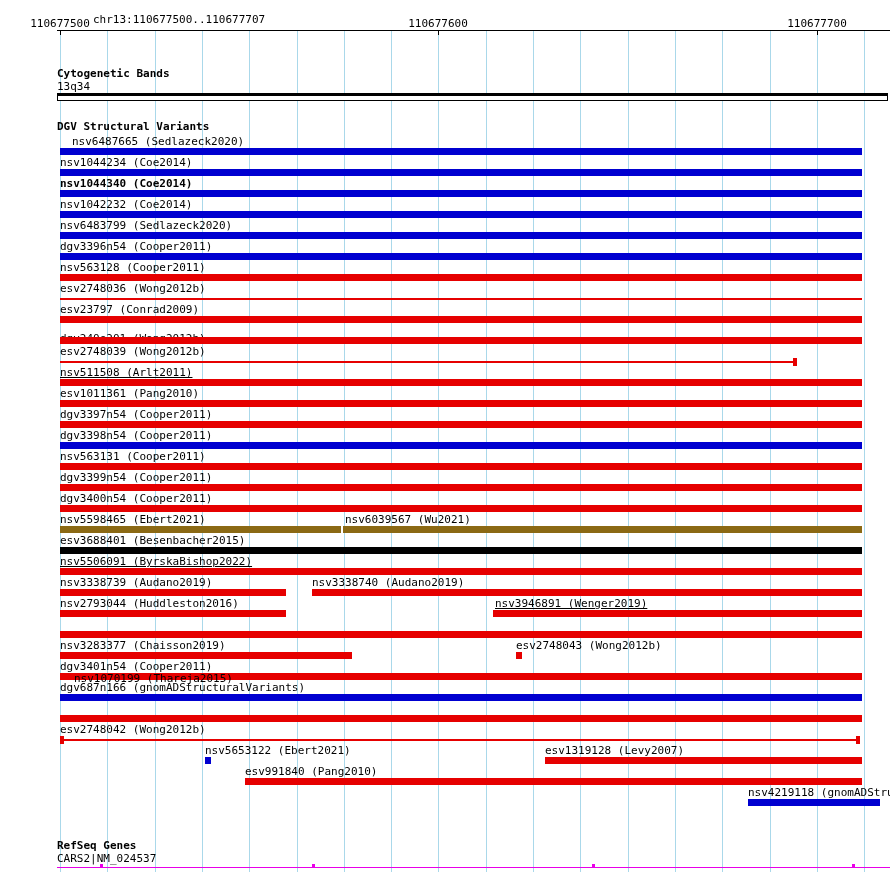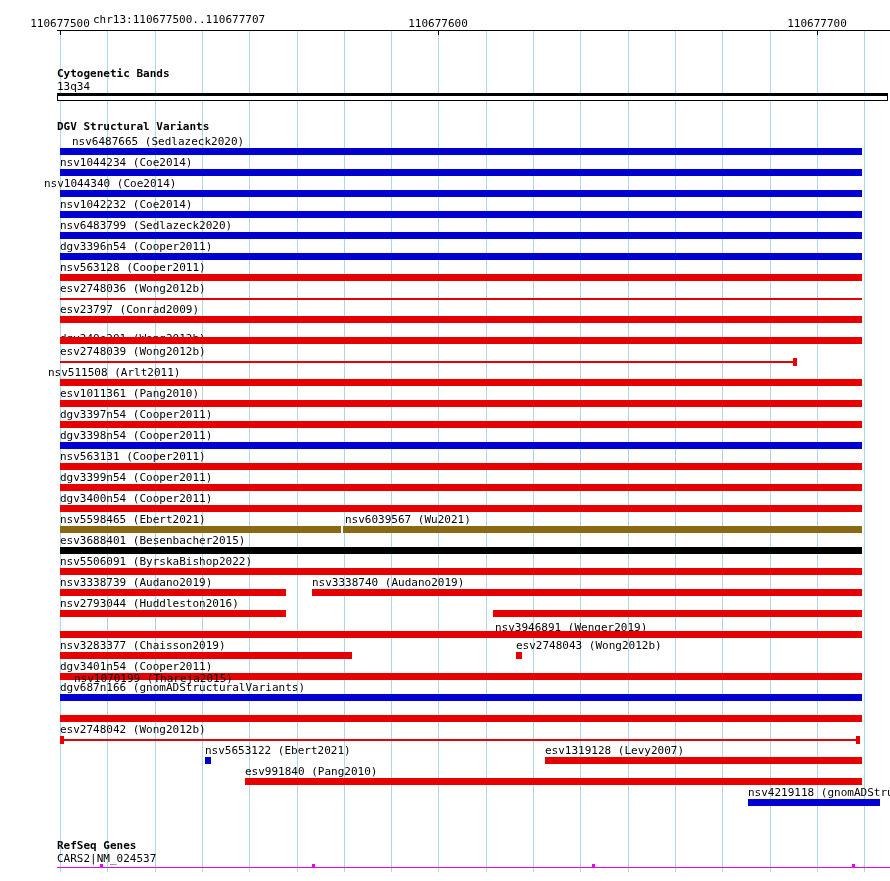--- a/index.html
+++ b/index.html
@@ -70,68 +70,68 @@
   <div class="cyto-title mono bold">Cytogenetic Bands</div>
   <div class="band-label mono">13q34</div>
   <div class="cyto-box"></div>
 
   <div class="dgv-title mono bold">DGV Structural Variants</div>
   <div id="dgv-rows">
       <div class="vlabel mono" style="left: 60px; top: 0px; margin-left: 12px;">nsv6487665 (Sedlazeck2020)</div>
       <div class="vbar" style="left: 60px; top: 13px; width: 802px; height: 7px; background: rgb(0, 0, 208);"></div>
       <div class="vlabel mono" style="left: 60px; top: 21px;">nsv1044234 (Coe2014)</div>
       <div class="vbar" style="left: 60px; top: 34px; width: 802px; height: 7px; background: rgb(0, 0, 208);"></div>
-      <div class="vlabel mono" style="left: 44px; top: 42px;">nsv1044340 (Coe2014)</div>
+      <div class="vlabel mono" style="left: 60px; top: 42px; font-weight: bold;">nsv1044340 (Coe2014)</div>
       <div class="vbar" style="left: 60px; top: 55px; width: 802px; height: 7px; background: rgb(0, 0, 208);"></div>
       <div class="vlabel mono" style="left: 60px; top: 63px;">nsv1042232 (Coe2014)</div>
       <div class="vbar" style="left: 60px; top: 76px; width: 802px; height: 7px; background: rgb(0, 0, 208);"></div>
       <div class="vlabel mono" style="left: 60px; top: 84px;">nsv6483799 (Sedlazeck2020)</div>
       <div class="vbar" style="left: 60px; top: 97px; width: 802px; height: 7px; background: rgb(0, 0, 208);"></div>
       <div class="vlabel mono" style="left: 60px; top: 105px;">dgv3396n54 (Cooper2011)</div>
       <div class="vbar" style="left: 60px; top: 118px; width: 802px; height: 7px; background: rgb(0, 0, 208);"></div>
       <div class="vlabel mono" style="left: 60px; top: 126px;">nsv563128 (Cooper2011)</div>
       <div class="vbar" style="left: 60px; top: 139px; width: 802px; height: 7px; background: rgb(230, 0, 0);"></div>
       <div class="vlabel mono" style="left: 60px; top: 147px;">esv2748036 (Wong2012b)</div>
       <div class="vbar" style="left: 60px; top: 163px; width: 802px; height: 2px; background: rgb(230, 0, 0);"></div>
       <div class="vlabel mono" style="left: 60px; top: 168px;">esv23797 (Conrad2009)</div>
       <div class="vbar" style="left: 60px; top: 181px; width: 802px; height: 7px; background: rgb(230, 0, 0);"></div>
       <div class="vlabel mono" style="left: 60px; top: 189px; margin-top: 8px;">dgv240e201 (Wong2012b)</div>
       <div class="vbar" style="left: 60px; top: 202px; width: 802px; height: 7px; background: rgb(230, 0, 0);"></div>
       <div class="vlabel mono" style="left: 60px; top: 210px;">esv2748039 (Wong2012b)</div>
       <div class="vbar" style="left: 60px; top: 226px; width: 733px; height: 2px; background: rgb(230, 0, 0);"></div>
       <div class="vbar" style="left: 793px; top: 223px; width: 4px; height: 8px; background: rgb(230, 0, 0);"></div>
-      <div class="vlabel mono" style="left: 48px; top: 231px;">nsv511508 (Arlt2011)</div>
+      <div class="vlabel mono" style="left: 60px; top: 231px; text-decoration: underline;">nsv511508 (Arlt2011)</div>
       <div class="vbar" style="left: 60px; top: 244px; width: 802px; height: 7px; background: rgb(230, 0, 0);"></div>
       <div class="vlabel mono" style="left: 60px; top: 252px;">esv1011361 (Pang2010)</div>
       <div class="vbar" style="left: 60px; top: 265px; width: 802px; height: 7px; background: rgb(230, 0, 0);"></div>
       <div class="vlabel mono" style="left: 60px; top: 273px;">dgv3397n54 (Cooper2011)</div>
       <div class="vbar" style="left: 60px; top: 286px; width: 802px; height: 7px; background: rgb(230, 0, 0);"></div>
       <div class="vlabel mono" style="left: 60px; top: 294px;">dgv3398n54 (Cooper2011)</div>
       <div class="vbar" style="left: 60px; top: 307px; width: 802px; height: 7px; background: rgb(0, 0, 208);"></div>
       <div class="vlabel mono" style="left: 60px; top: 315px;">nsv563131 (Cooper2011)</div>
       <div class="vbar" style="left: 60px; top: 328px; width: 802px; height: 7px; background: rgb(230, 0, 0);"></div>
       <div class="vlabel mono" style="left: 60px; top: 336px;">dgv3399n54 (Cooper2011)</div>
       <div class="vbar" style="left: 60px; top: 349px; width: 802px; height: 7px; background: rgb(230, 0, 0);"></div>
       <div class="vlabel mono" style="left: 60px; top: 357px;">dgv3400n54 (Cooper2011)</div>
       <div class="vbar" style="left: 60px; top: 370px; width: 802px; height: 7px; background: rgb(230, 0, 0);"></div>
       <div class="vlabel mono" style="left: 60px; top: 378px;">nsv5598465 (Ebert2021)</div>
       <div class="vbar" style="left: 60px; top: 391px; width: 281px; height: 7px; background: rgb(139, 105, 20);"></div>
       <div class="vlabel mono" style="left: 345px; top: 378px;">nsv6039567 (Wu2021)</div>
       <div class="vbar" style="left: 343px; top: 391px; width: 519px; height: 7px; background: rgb(139, 105, 20);"></div>
       <div class="vlabel mono" style="left: 60px; top: 399px;">esv3688401 (Besenbacher2015)</div>
       <div class="vbar" style="left: 60px; top: 412px; width: 802px; height: 7px; background: rgb(0, 0, 0);"></div>
-      <div class="vlabel mono" style="left: 60px; top: 420px;">nsv5506091 (ByrskaBishop2022)</div>
+      <div class="vlabel mono" style="left: 60px; top: 420px; text-decoration: underline;">nsv5506091 (ByrskaBishop2022)</div>
       <div class="vbar" style="left: 60px; top: 433px; width: 802px; height: 7px; background: rgb(230, 0, 0);"></div>
       <div class="vlabel mono" style="left: 60px; top: 441px;">nsv3338739 (Audano2019)</div>
       <div class="vbar" style="left: 60px; top: 454px; width: 226px; height: 7px; background: rgb(230, 0, 0);"></div>
       <div class="vlabel mono" style="left: 312px; top: 441px;">nsv3338740 (Audano2019)</div>
       <div class="vbar" style="left: 312px; top: 454px; width: 550px; height: 7px; background: rgb(230, 0, 0);"></div>
       <div class="vlabel mono" style="left: 60px; top: 462px;">nsv2793044 (Huddleston2016)</div>
       <div class="vbar" style="left: 60px; top: 475px; width: 226px; height: 7px; background: rgb(230, 0, 0);"></div>
-      <div class="vlabel mono" style="left: 495px; top: 486px;">nsv3946891 (Wenger2019)</div>
+      <div class="vlabel mono" style="left: 495px; top: 462px; text-decoration: underline;">nsv3946891 (Wenger2019)</div>
       <div class="vbar" style="left: 493px; top: 475px; width: 369px; height: 7px; background: rgb(230, 0, 0);"></div>
       <div class="vbar" style="left: 60px; top: 496px; width: 802px; height: 7px; background: rgb(230, 0, 0);"></div>
       <div class="vlabel mono" style="left: 60px; top: 504px;">nsv3283377 (Chaisson2019)</div>
       <div class="vbar" style="left: 60px; top: 517px; width: 292px; height: 7px; background: rgb(230, 0, 0);"></div>
       <div class="vlabel mono" style="left: 516px; top: 504px;">esv2748043 (Wong2012b)</div>
       <div class="vbar" style="left: 516px; top: 517px; width: 6px; height: 7px; background: rgb(230, 0, 0);"></div>
       <div class="vlabel mono" style="left: 60px; top: 525px;">dgv3401n54 (Cooper2011)</div>
       <div class="vbar" style="left: 60px; top: 538px; width: 802px; height: 7px; background: rgb(230, 0, 0);"></div>
       <div class="vlabel mono" style="left: 60px; top: 546px;">dgv687n166 (gnomADStructuralVariants)</div>
       <div class="vbar" style="left: 60px; top: 559px; width: 802px; height: 7px; background: rgb(0, 0, 208);"></div>

